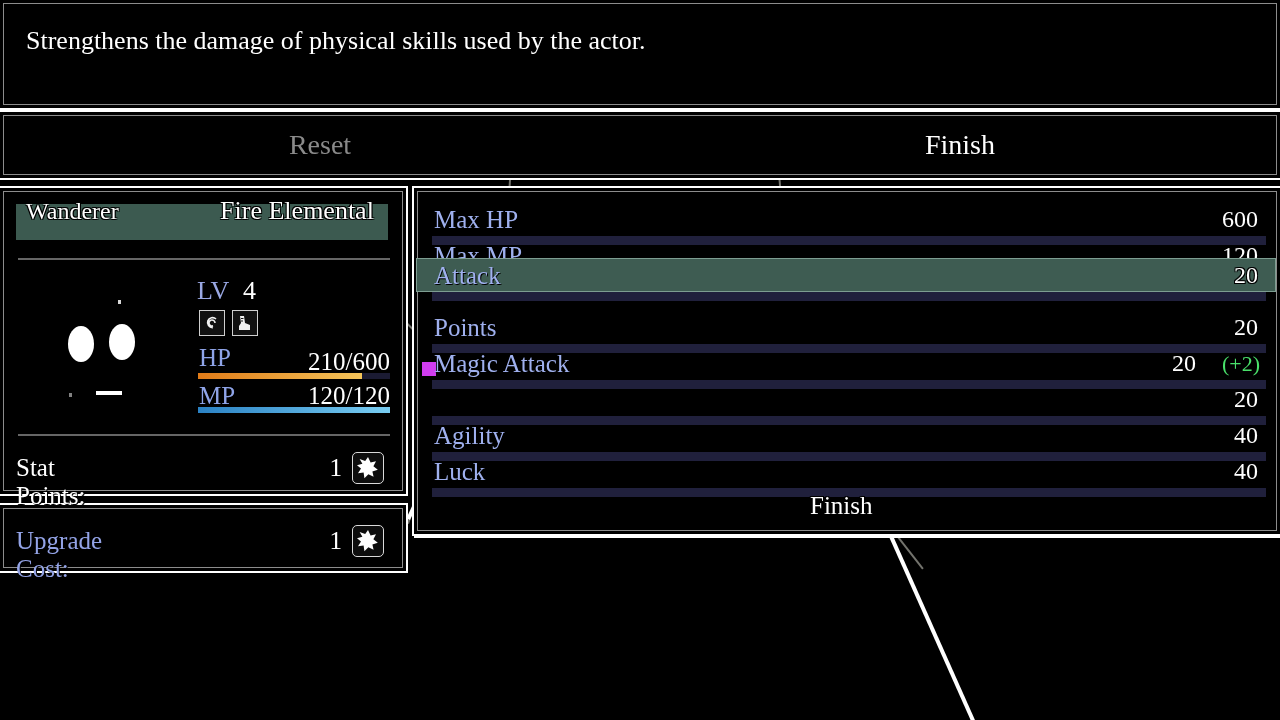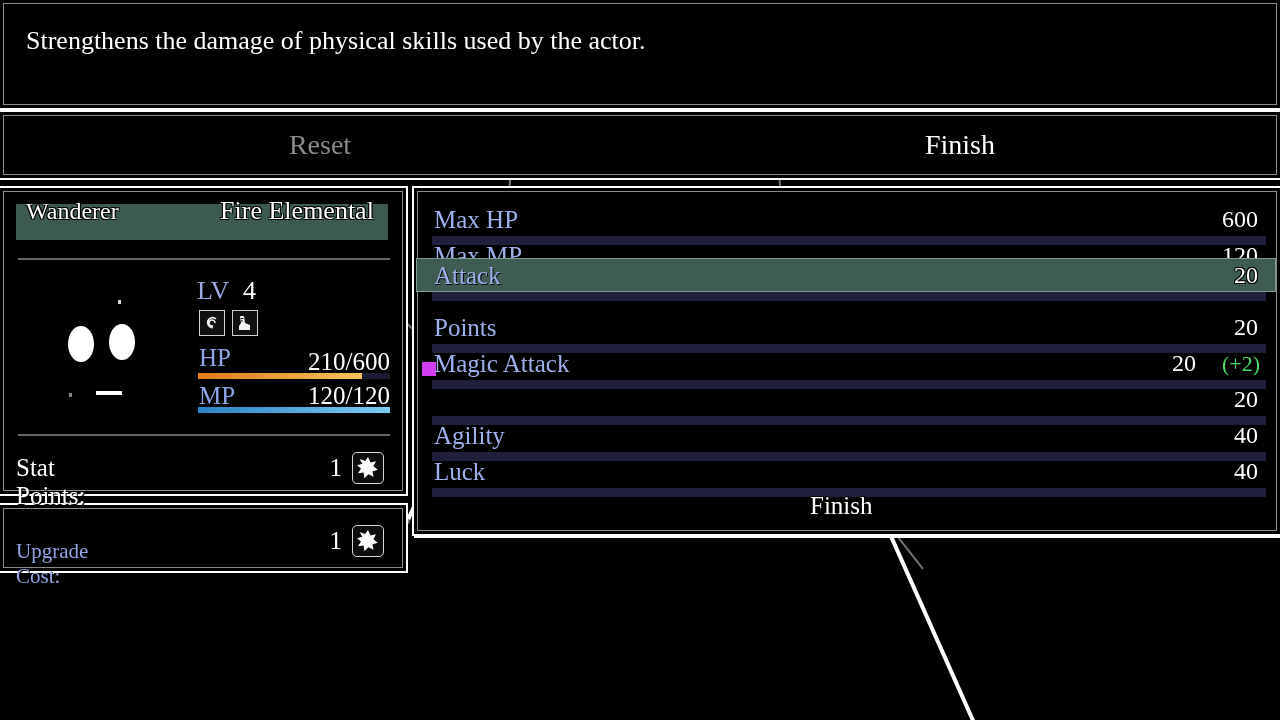--- a/index.html
+++ b/index.html
@@ -91,22 +91,22 @@
     font-size:25px; color:#ffffff; text-shadow:1px 1px 0 #000; }
   .sp-icon{
     position:absolute; left:352px; top:452px; width:32px; height:32px;
     border:1px solid #d9d9d9; border-radius:5px; background:#0d0d0d;
     display:flex; align-items:center; justify-content:center;
     font-size:24px; color:#ffffff; line-height:1;
   }
 
   
   #cost-window{ left:0; top:503px; width:408px; height:70px; border-left:none; }
-  .cost-label{ position:absolute; left:16px; top:527px; font-size:21px; color:#93a3e6;
-    text-shadow:1px 1px 0 #000;margin-top:12px; }
+  .cost-label{ position:absolute; left:16px; top:527px; font-size:25px; color:#93a3e6;
+    text-shadow:1px 1px 0 #000; }
   .cost-value{ position:absolute; left:300px; top:527px; width:42px; text-align:right;
     font-size:25px; color:#ffffff; text-shadow:1px 1px 0 #000; }
   .cost-icon{
     position:absolute; left:352px; top:525px; width:32px; height:32px;
     border:1px solid #d9d9d9; border-radius:5px; background:#0d0d0d;
     display:flex; align-items:center; justify-content:center;
     font-size:24px; color:#ffffff; line-height:1;
   }
 
   

